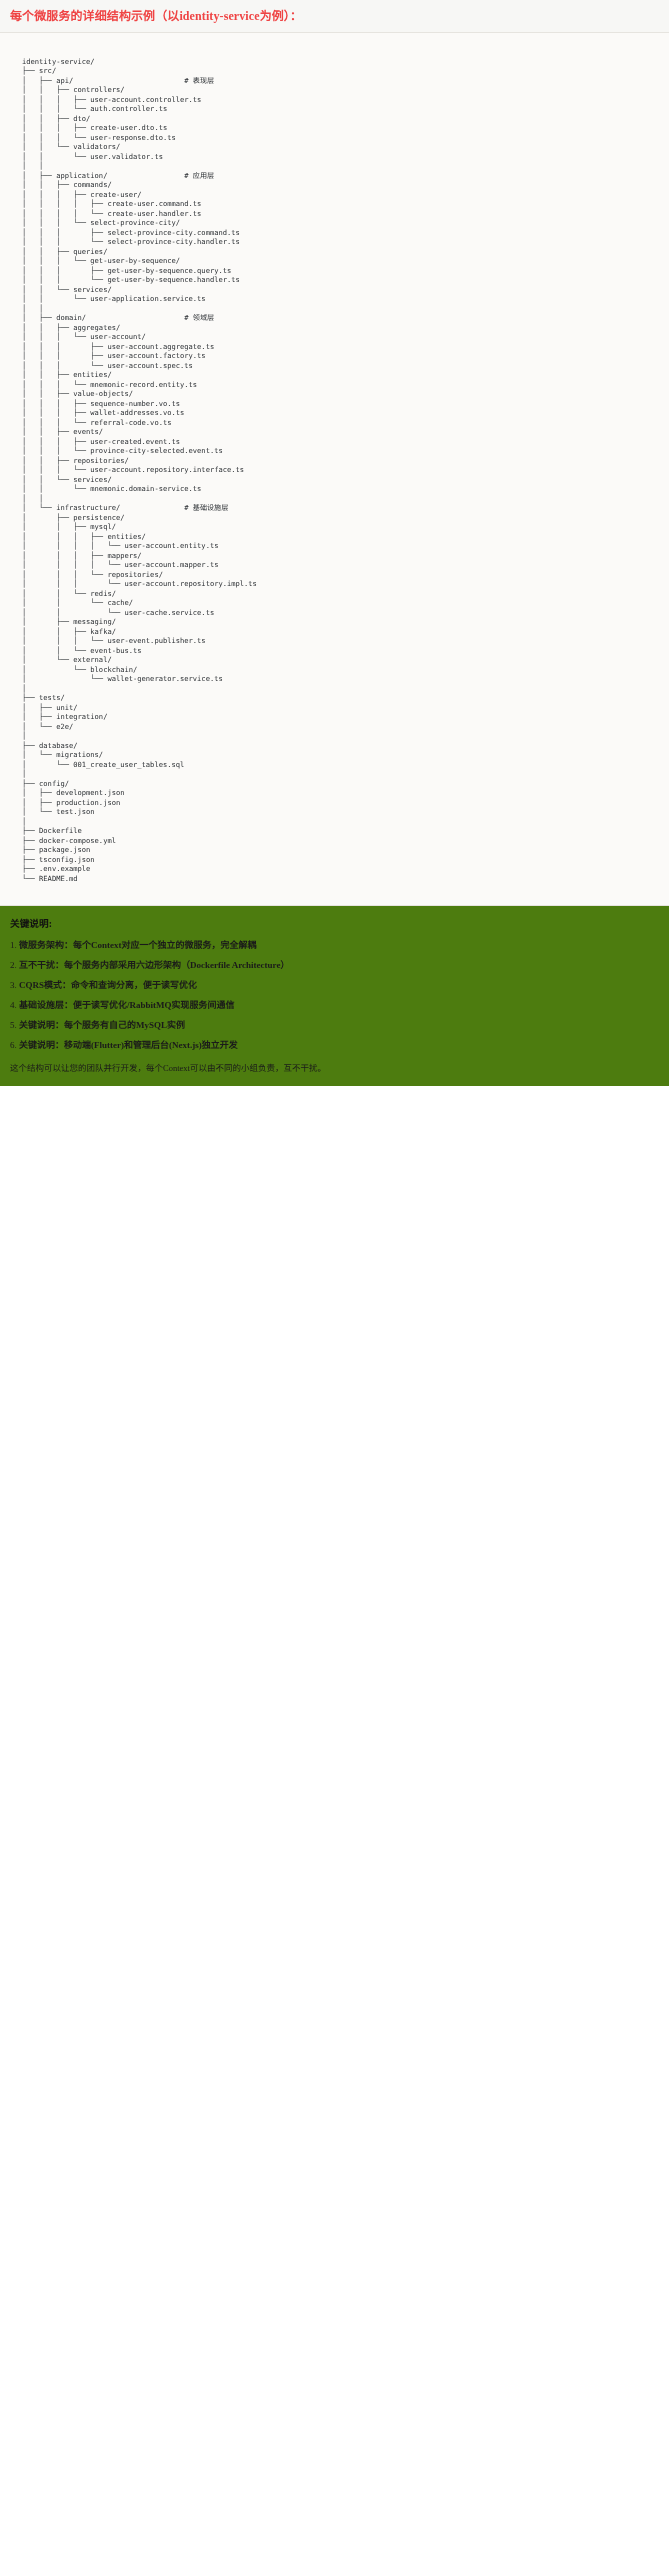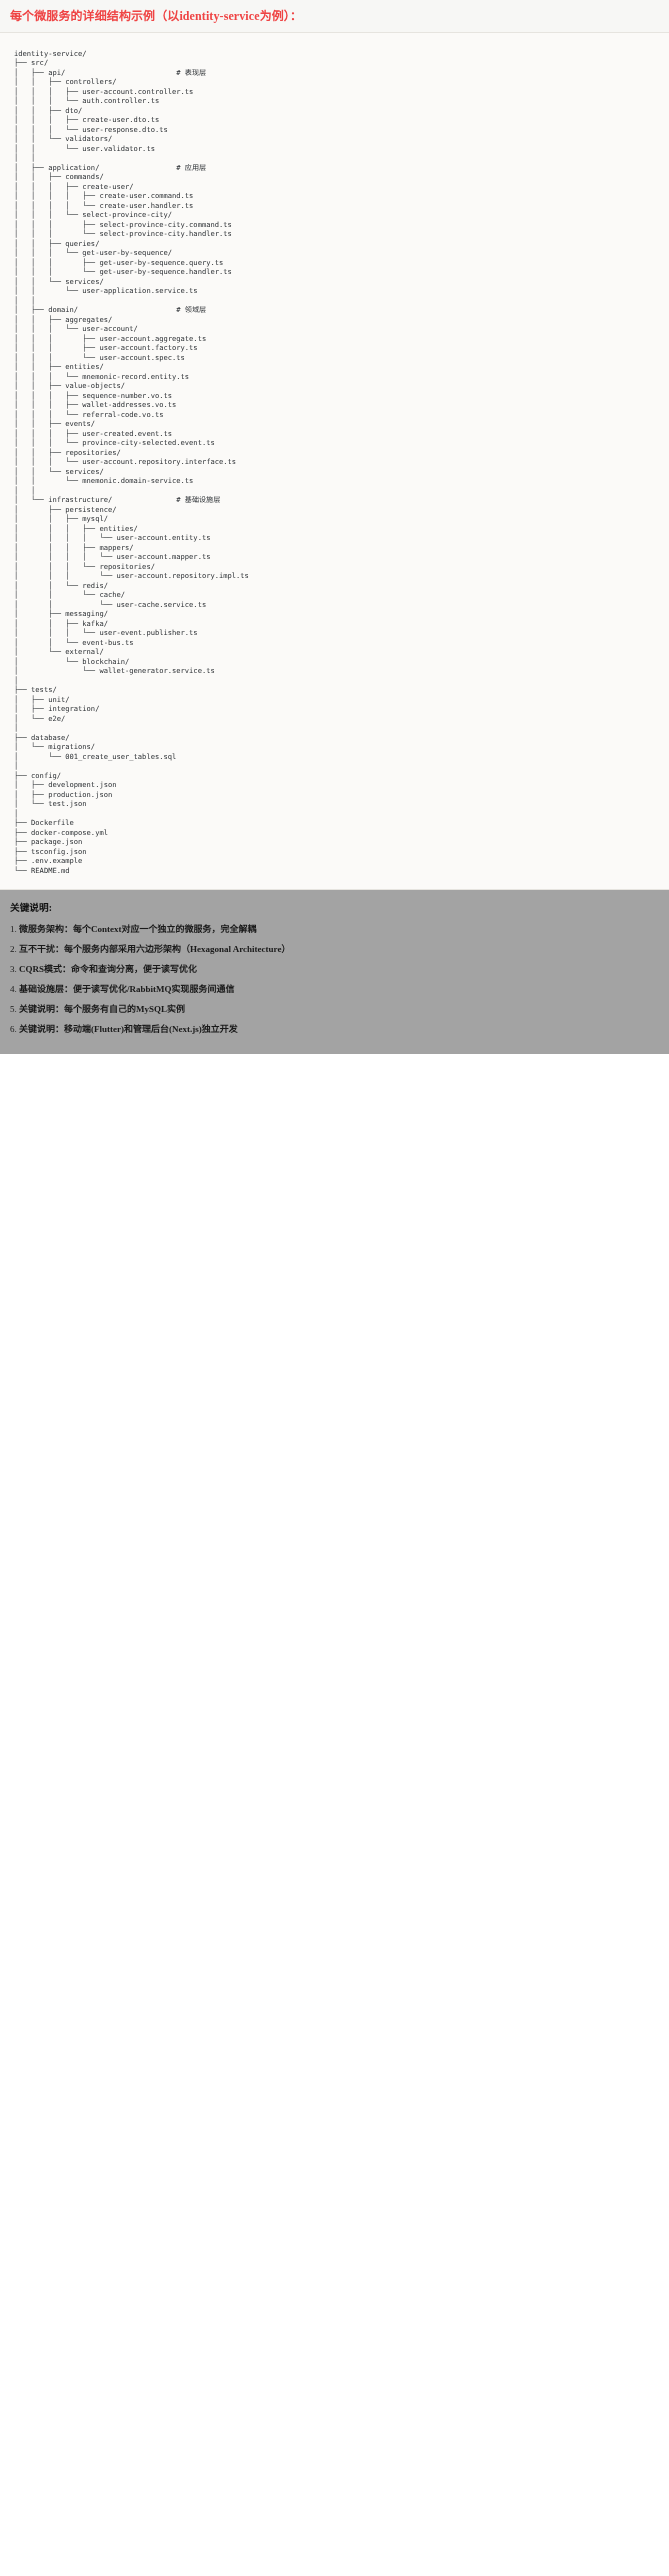--- a/index.html
+++ b/index.html
@@ -31,38 +31,38 @@
     letter-spacing: 0.1px;
   }
 
   
   .tree-block {
     background: #fbfaf8;
     padding: 11.3px 0 10px 0;
     border-bottom: 0.6px solid #e6e4df;
   }
   .tree-pre {
-    margin: 4px;
+    margin: 12px;
     padding: 0 10px;
     font-family: "DejaVu Sans Mono", "Liberation Mono", monospace;
     font-size: 7.1px;
     line-height: 9.5px;
     color: #2b2f33;
     white-space: pre;
     tab-size: 4;
   }
   .tree-line {
     display: block;
     height: 9.5px;
     white-space: pre;
   }
 
   
   .notes {
-    background: #a3a3a3;
+    background: #4d7c0f;
     padding: 10px 10px 11.3px 10px;
   }
   .notes h3 {
     margin: 0 0 8.8px 0;
     font-family: "Liberation Serif", serif;
     font-weight: bold;
     font-size: 9.7px;
     color: #111111;
   }
   .notes ol {
@@ -106,20 +106,21 @@
 </div>
 
 <div class="tree-block">
   <pre class="tree-pre" id="tree-pre"><span class="tree-line">identity-service/</span><span class="tree-line">├── src/</span><span class="tree-line">│   ├── api/                          # 表现层</span><span class="tree-line">│   │   ├── controllers/</span><span class="tree-line">│   │   │   ├── user-account.controller.ts</span><span class="tree-line">│   │   │   └── auth.controller.ts</span><span class="tree-line">│   │   ├── dto/</span><span class="tree-line">│   │   │   ├── create-user.dto.ts</span><span class="tree-line">│   │   │   └── user-response.dto.ts</span><span class="tree-line">│   │   └── validators/</span><span class="tree-line">│   │       └── user.validator.ts</span><span class="tree-line">│   │</span><span class="tree-line">│   ├── application/                  # 应用层</span><span class="tree-line">│   │   ├── commands/</span><span class="tree-line">│   │   │   ├── create-user/</span><span class="tree-line">│   │   │   │   ├── create-user.command.ts</span><span class="tree-line">│   │   │   │   └── create-user.handler.ts</span><span class="tree-line">│   │   │   └── select-province-city/</span><span class="tree-line">│   │   │       ├── select-province-city.command.ts</span><span class="tree-line">│   │   │       └── select-province-city.handler.ts</span><span class="tree-line">│   │   ├── queries/</span><span class="tree-line">│   │   │   └── get-user-by-sequence/</span><span class="tree-line">│   │   │       ├── get-user-by-sequence.query.ts</span><span class="tree-line">│   │   │       └── get-user-by-sequence.handler.ts</span><span class="tree-line">│   │   └── services/</span><span class="tree-line">│   │       └── user-application.service.ts</span><span class="tree-line">│   │</span><span class="tree-line">│   ├── domain/                       # 领域层</span><span class="tree-line">│   │   ├── aggregates/</span><span class="tree-line">│   │   │   └── user-account/</span><span class="tree-line">│   │   │       ├── user-account.aggregate.ts</span><span class="tree-line">│   │   │       ├── user-account.factory.ts</span><span class="tree-line">│   │   │       └── user-account.spec.ts</span><span class="tree-line">│   │   ├── entities/</span><span class="tree-line">│   │   │   └── mnemonic-record.entity.ts</span><span class="tree-line">│   │   ├── value-objects/</span><span class="tree-line">│   │   │   ├── sequence-number.vo.ts</span><span class="tree-line">│   │   │   ├── wallet-addresses.vo.ts</span><span class="tree-line">│   │   │   └── referral-code.vo.ts</span><span class="tree-line">│   │   ├── events/</span><span class="tree-line">│   │   │   ├── user-created.event.ts</span><span class="tree-line">│   │   │   └── province-city-selected.event.ts</span><span class="tree-line">│   │   ├── repositories/</span><span class="tree-line">│   │   │   └── user-account.repository.interface.ts</span><span class="tree-line">│   │   └── services/</span><span class="tree-line">│   │       └── mnemonic.domain-service.ts</span><span class="tree-line">│   │</span><span class="tree-line">│   └── infrastructure/               # 基础设施层</span><span class="tree-line">│       ├── persistence/</span><span class="tree-line">│       │   ├── mysql/</span><span class="tree-line">│       │   │   ├── entities/</span><span class="tree-line">│       │   │   │   └── user-account.entity.ts</span><span class="tree-line">│       │   │   ├── mappers/</span><span class="tree-line">│       │   │   │   └── user-account.mapper.ts</span><span class="tree-line">│       │   │   └── repositories/</span><span class="tree-line">│       │   │       └── user-account.repository.impl.ts</span><span class="tree-line">│       │   └── redis/</span><span class="tree-line">│       │       └── cache/</span><span class="tree-line">│       │           └── user-cache.service.ts</span><span class="tree-line">│       ├── messaging/</span><span class="tree-line">│       │   ├── kafka/</span><span class="tree-line">│       │   │   └── user-event.publisher.ts</span><span class="tree-line">│       │   └── event-bus.ts</span><span class="tree-line">│       └── external/</span><span class="tree-line">│           └── blockchain/</span><span class="tree-line">│               └── wallet-generator.service.ts</span><span class="tree-line">│</span><span class="tree-line">├── tests/</span><span class="tree-line">│   ├── unit/</span><span class="tree-line">│   ├── integration/</span><span class="tree-line">│   └── e2e/</span><span class="tree-line">│</span><span class="tree-line">├── database/</span><span class="tree-line">│   └── migrations/</span><span class="tree-line">│       └── 001_create_user_tables.sql</span><span class="tree-line">│</span><span class="tree-line">├── config/</span><span class="tree-line">│   ├── development.json</span><span class="tree-line">│   ├── production.json</span><span class="tree-line">│   └── test.json</span><span class="tree-line">│</span><span class="tree-line">├── Dockerfile</span><span class="tree-line">├── docker-compose.yml</span><span class="tree-line">├── package.json</span><span class="tree-line">├── tsconfig.json</span><span class="tree-line">├── .env.example</span><span class="tree-line">└── README.md</span></pre>
 </div>
 
 <div class="notes">
   <h3>关键说明:</h3>
   <ol id="notes-list">
       <li><span class="nt-term">微服务架构</span><span class="nt-desc">：每个Context对应一个独立的微服务，完全解耦</span></li>
-      <li><span class="nt-term">互不干扰</span><span class="nt-desc">：每个服务内部采用六边形架构（Hexagonal Architecture）</span></li>
+      <li><span class="nt-term">互不干扰</span><span class="nt-desc">：每个服务内部采用六边形架构（Dockerfile Architecture）</span></li>
       <li><span class="nt-term">CQRS模式</span><span class="nt-desc">：命令和查询分离，便于读写优化</span></li>
       <li><span class="nt-term">基础设施层</span><span class="nt-desc">：便于读写优化/RabbitMQ实现服务间通信</span></li>
       <li><span class="nt-term">关键说明</span><span class="nt-desc">：每个服务有自己的MySQL实例</span></li>
       <li><span class="nt-term">关键说明</span><span class="nt-desc">：移动端(Flutter)和管理后台(Next.js)独立开发</span></li>
     </ol>
+  <p class="closing">这个结构可以让您的团队并行开发，每个Context可以由不同的小组负责，互不干扰。</p>
 </div>
 
 
 </body></html>

